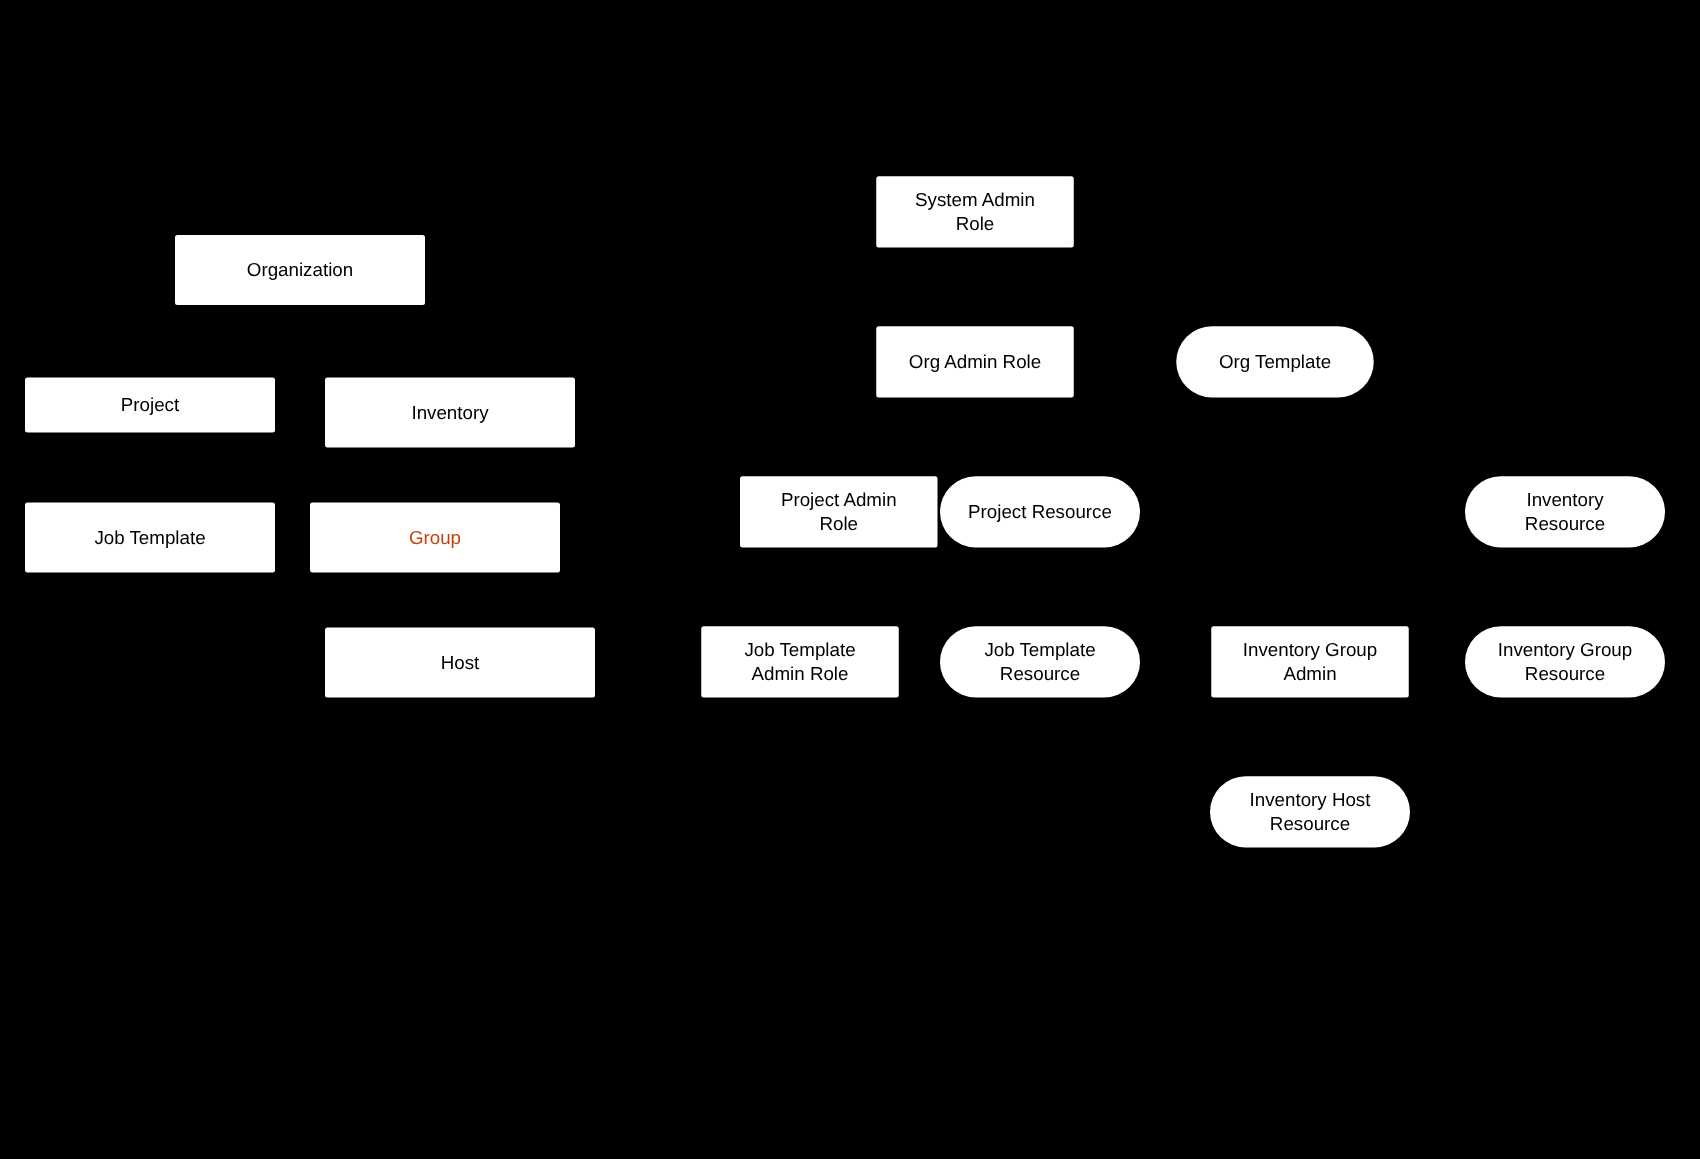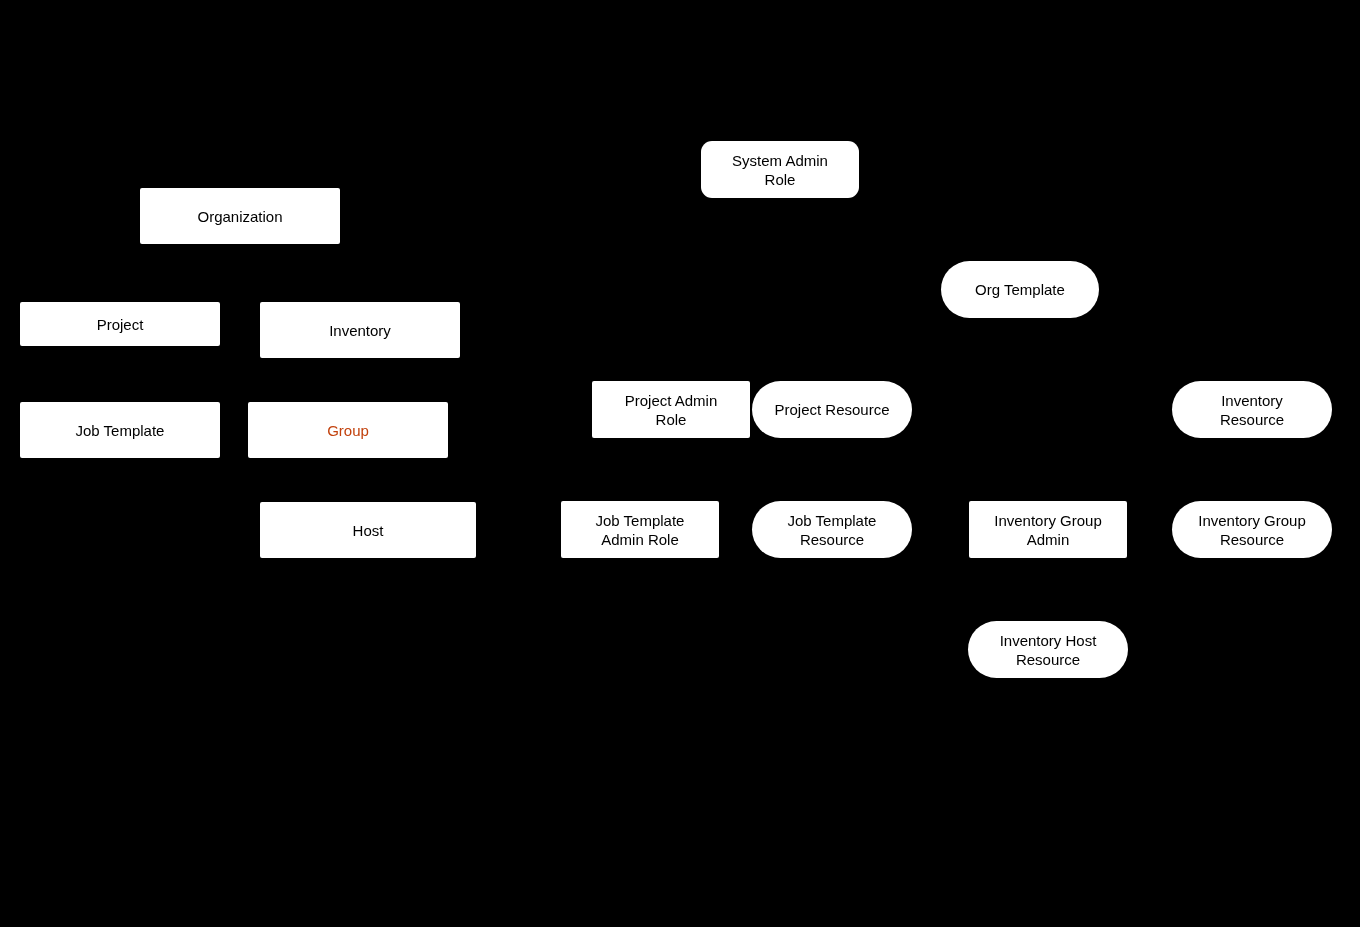--- a/index.html
+++ b/index.html
@@ -39,22 +39,23 @@
 </head>
 <body>
 
 <div id="canvas" style="background: rgb(0, 0, 0);">
     <div class="node rect" style="left: 140px; top: 188px; width: 200px; height: 56px; background: rgb(255, 255, 255); color: rgb(0, 0, 0);">Organization</div>
     <div class="node rect" style="left: 20px; top: 302px; width: 200px; height: 44px; background: rgb(255, 255, 255); color: rgb(0, 0, 0);">Project</div>
     <div class="node rect" style="left: 260px; top: 302px; width: 200px; height: 56px; background: rgb(255, 255, 255); color: rgb(0, 0, 0);">Inventory</div>
     <div class="node rect" style="left: 20px; top: 402px; width: 200px; height: 56px; background: rgb(255, 255, 255); color: rgb(0, 0, 0);">Job Template</div>
     <div class="node rect" style="left: 248px; top: 402px; width: 200px; height: 56px; background: rgb(255, 255, 255); color: #c2410c;">Group</div>
     <div class="node rect" style="left: 260px; top: 502px; width: 216px; height: 56px; background: rgb(255, 255, 255); color: rgb(0, 0, 0);">Host</div>
-    <div class="node rect" style="left: 701px; top: 141px; width: 158px; height: 57px; background: rgb(255, 255, 255); color: rgb(0, 0, 0); border-radius: 11px;">System Admin
+    <div class="node rect" style="left: 701px; top: 141px; width: 158px; height: 57px; background: rgb(255, 255, 255); color: rgb(0, 0, 0);">System Admin
 Role</div>
+    <div class="node rect" style="left: 701px; top: 261px; width: 158px; height: 57px; background: rgb(255, 255, 255); color: rgb(0, 0, 0);">Org Admin Role</div>
     <div class="node pill" style="left: 941px; top: 261px; width: 158px; height: 57px; background: rgb(255, 255, 255); color: rgb(0, 0, 0);">Org Template</div>
     <div class="node rect" style="left: 561px; top: 381px; width: 158px; height: 57px; background: rgb(255, 255, 255); color: rgb(0, 0, 0); margin-left: 31px;">Project Admin
 Role</div>
     <div class="node pill" style="left: 752px; top: 381px; width: 160px; height: 57px; background: rgb(255, 255, 255); color: rgb(0, 0, 0);">Project Resource</div>
     <div class="node pill" style="left: 1172px; top: 381px; width: 160px; height: 57px; background: rgb(255, 255, 255); color: rgb(0, 0, 0);">Inventory
 Resource</div>
     <div class="node rect" style="left: 561px; top: 501px; width: 158px; height: 57px; background: rgb(255, 255, 255); color: rgb(0, 0, 0);">Job Template
 Admin Role</div>
     <div class="node pill" style="left: 752px; top: 501px; width: 160px; height: 57px; background: rgb(255, 255, 255); color: rgb(0, 0, 0);">Job Template
 Resource</div>

